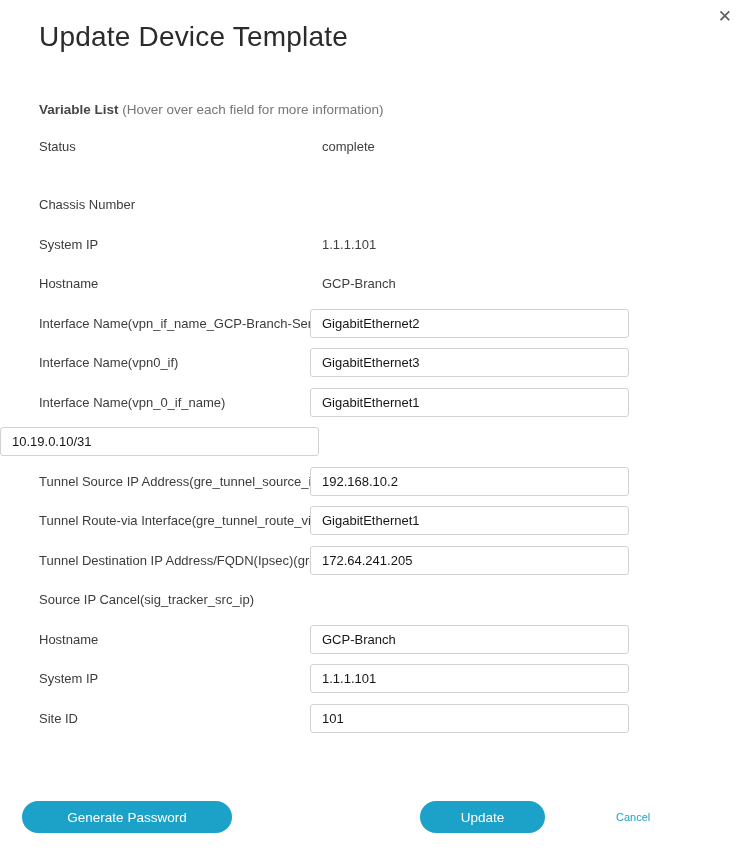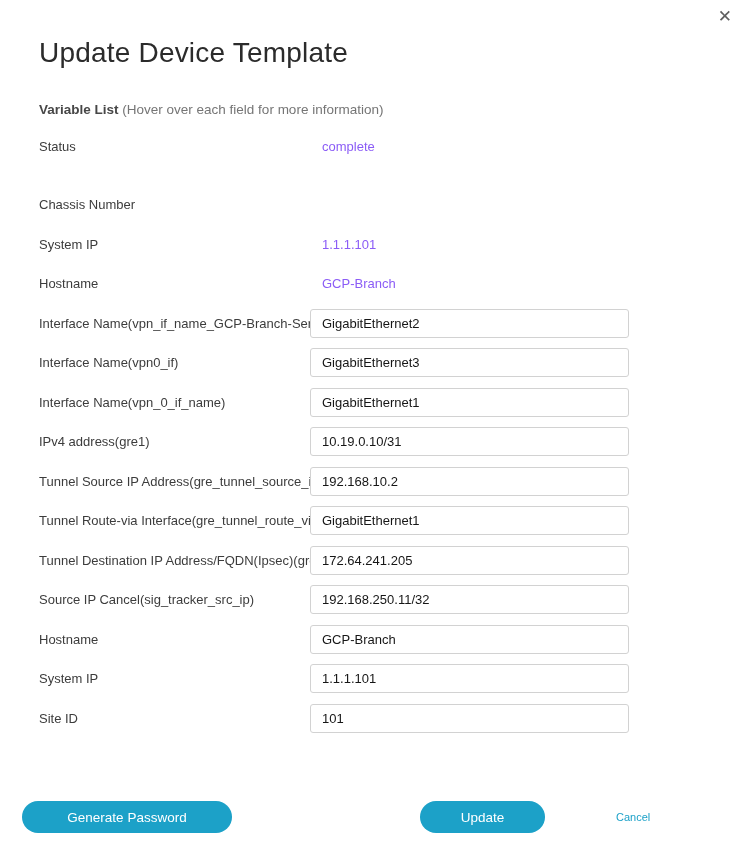--- a/index.html
+++ b/index.html
@@ -14,21 +14,21 @@
 
   .close-btn {
     position: absolute; top: 4px; right: 16px;
     font-size: 17px; font-weight: 300; color: #5f5f5f;
     background: none; border: none; cursor: pointer;
     line-height: 1; padding: 4px;
     font-family: "Liberation Sans", sans-serif;
   }
 
   .title {
-    position: absolute; top: 37px; left: 39px;
+    position: absolute; top: 21px; left: 39px;
     font-size: 28px; font-weight: 400; color: #2b2b2b;
     letter-spacing: 0.2px;
   }
 
   .section-head {
     position: absolute; top: 102px; left: 39px;
     font-size: 13.5px; color: #757575;
   }
   .section-head .head-strong { font-weight: bold; color: #474747; }
 
@@ -39,21 +39,21 @@
   }
   .row.gap-after { margin-bottom: 18.5px; }
   .row-label {
     flex: 0 0 310px;
     padding-left: 39px;
     font-size: 13px; color: #3c3c3c;
     white-space: nowrap; overflow: hidden;
   }
   .row-value-static {
     padding-left: 12px;
-    font-size: 13px; color: #8b5cf6;
+    font-size: 13px; color: #404040;
     white-space: nowrap;
   }
   .row-input {
     width: 319px; height: 29px;
     border: 1px solid #d2d2d2; border-radius: 3px;
     background: #ffffff;
     padding: 8px 11px;
     font-size: 13px; color: #161616;
     font-family: "Liberation Sans", sans-serif;
     outline: none;
@@ -121,42 +121,40 @@
       <div class="row-label">Interface Name(vpn0_if)</div>
       <input class="row-input" type="text" value="GigabitEthernet3" style="">
     </div>
 
     <div class="row">
       <div class="row-label">Interface Name(vpn_0_if_name)</div>
       <input class="row-input" type="text" value="GigabitEthernet1" style="">
     </div>
 
     <div class="row">
-      <div class="row-label">IPv4 address(gre1)</div>
       <input class="row-input" type="text" value="10.19.0.10/31" style="">
     </div>
 
     <div class="row">
       <div class="row-label">Tunnel Source IP Address(gre_tunnel_source_ip)</div>
       <input class="row-input" type="text" value="192.168.10.2" style="">
     </div>
 
     <div class="row">
       <div class="row-label">Tunnel Route-via Interface(gre_tunnel_route_via)</div>
       <input class="row-input" type="text" value="GigabitEthernet1" style="">
     </div>
 
     <div class="row">
       <div class="row-label">Tunnel Destination IP Address/FQDN(Ipsec)(gre1)</div>
       <input class="row-input" type="text" value="172.64.241.205" style="">
     </div>
 
     <div class="row">
       <div class="row-label">Source IP Cancel(sig_tracker_src_ip)</div>
-      <input class="row-input" type="text" value="192.168.250.11/32" style="">
     </div>
 
     <div class="row">
       <div class="row-label">Hostname</div>
       <input class="row-input" type="text" value="GCP-Branch" style="">
     </div>
 
     <div class="row">
       <div class="row-label">System IP</div>
       <input class="row-input" type="text" value="1.1.1.101" style="">

